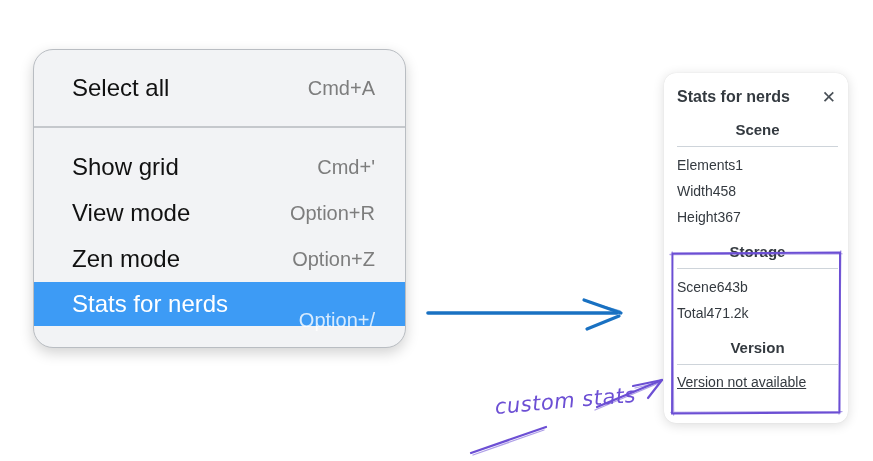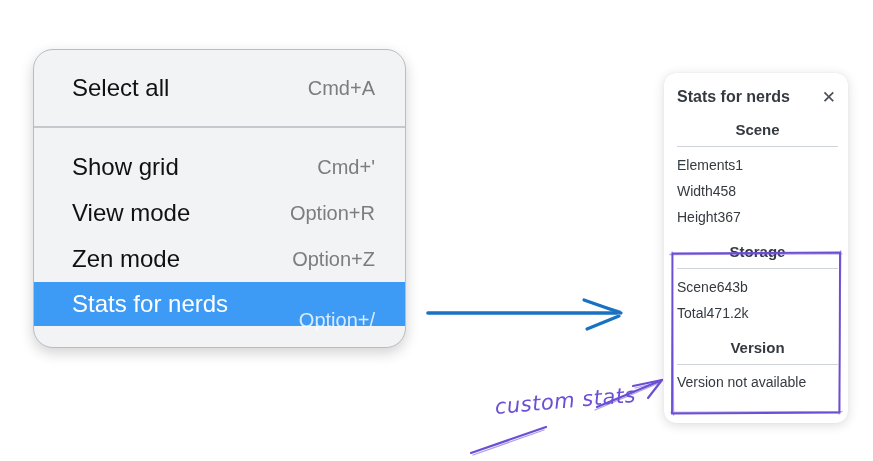--- a/index.html
+++ b/index.html
@@ -38,21 +38,21 @@
   .panel-header{display:flex;align-items:center;justify-content:space-between;height:22px;}
   .panel-title{font-weight:bold;font-size:16px;}
   .panel-close{
     font-size:17px;color:#495057;line-height:1;cursor:pointer;
     background:none;border:none;padding:0 2px;font-family:"Liberation Sans",sans-serif;
   }
   .sec-heading{text-align:center;font-weight:bold;font-size:15px;margin-top:13px;}
   .sec-heading.tight{}
   .sec-divider{border:none;border-top:1px solid #ced4da;margin:8px 0 5px 0;}
   .stat-row{display:flex;justify-content:flex-start;line-height:26px;}
-  .panel-note{line-height:24px;}
+  .panel-note{line-height:24px;text-decoration:underline;}
 
   
   .draw-layer{position:absolute;left:0;top:0;width:873px;height:461px;pointer-events:none;}
   .annotation-text{
     position:absolute;left:495px;top:395px;
     font-family:"DejaVu Sans",sans-serif;font-style:italic;font-weight:500;
     font-size:21px;letter-spacing:0.5px;color:#6c4fd4;
     transform:rotate(-5deg);transform-origin:left center;white-space:nowrap;
   }
 </style>

